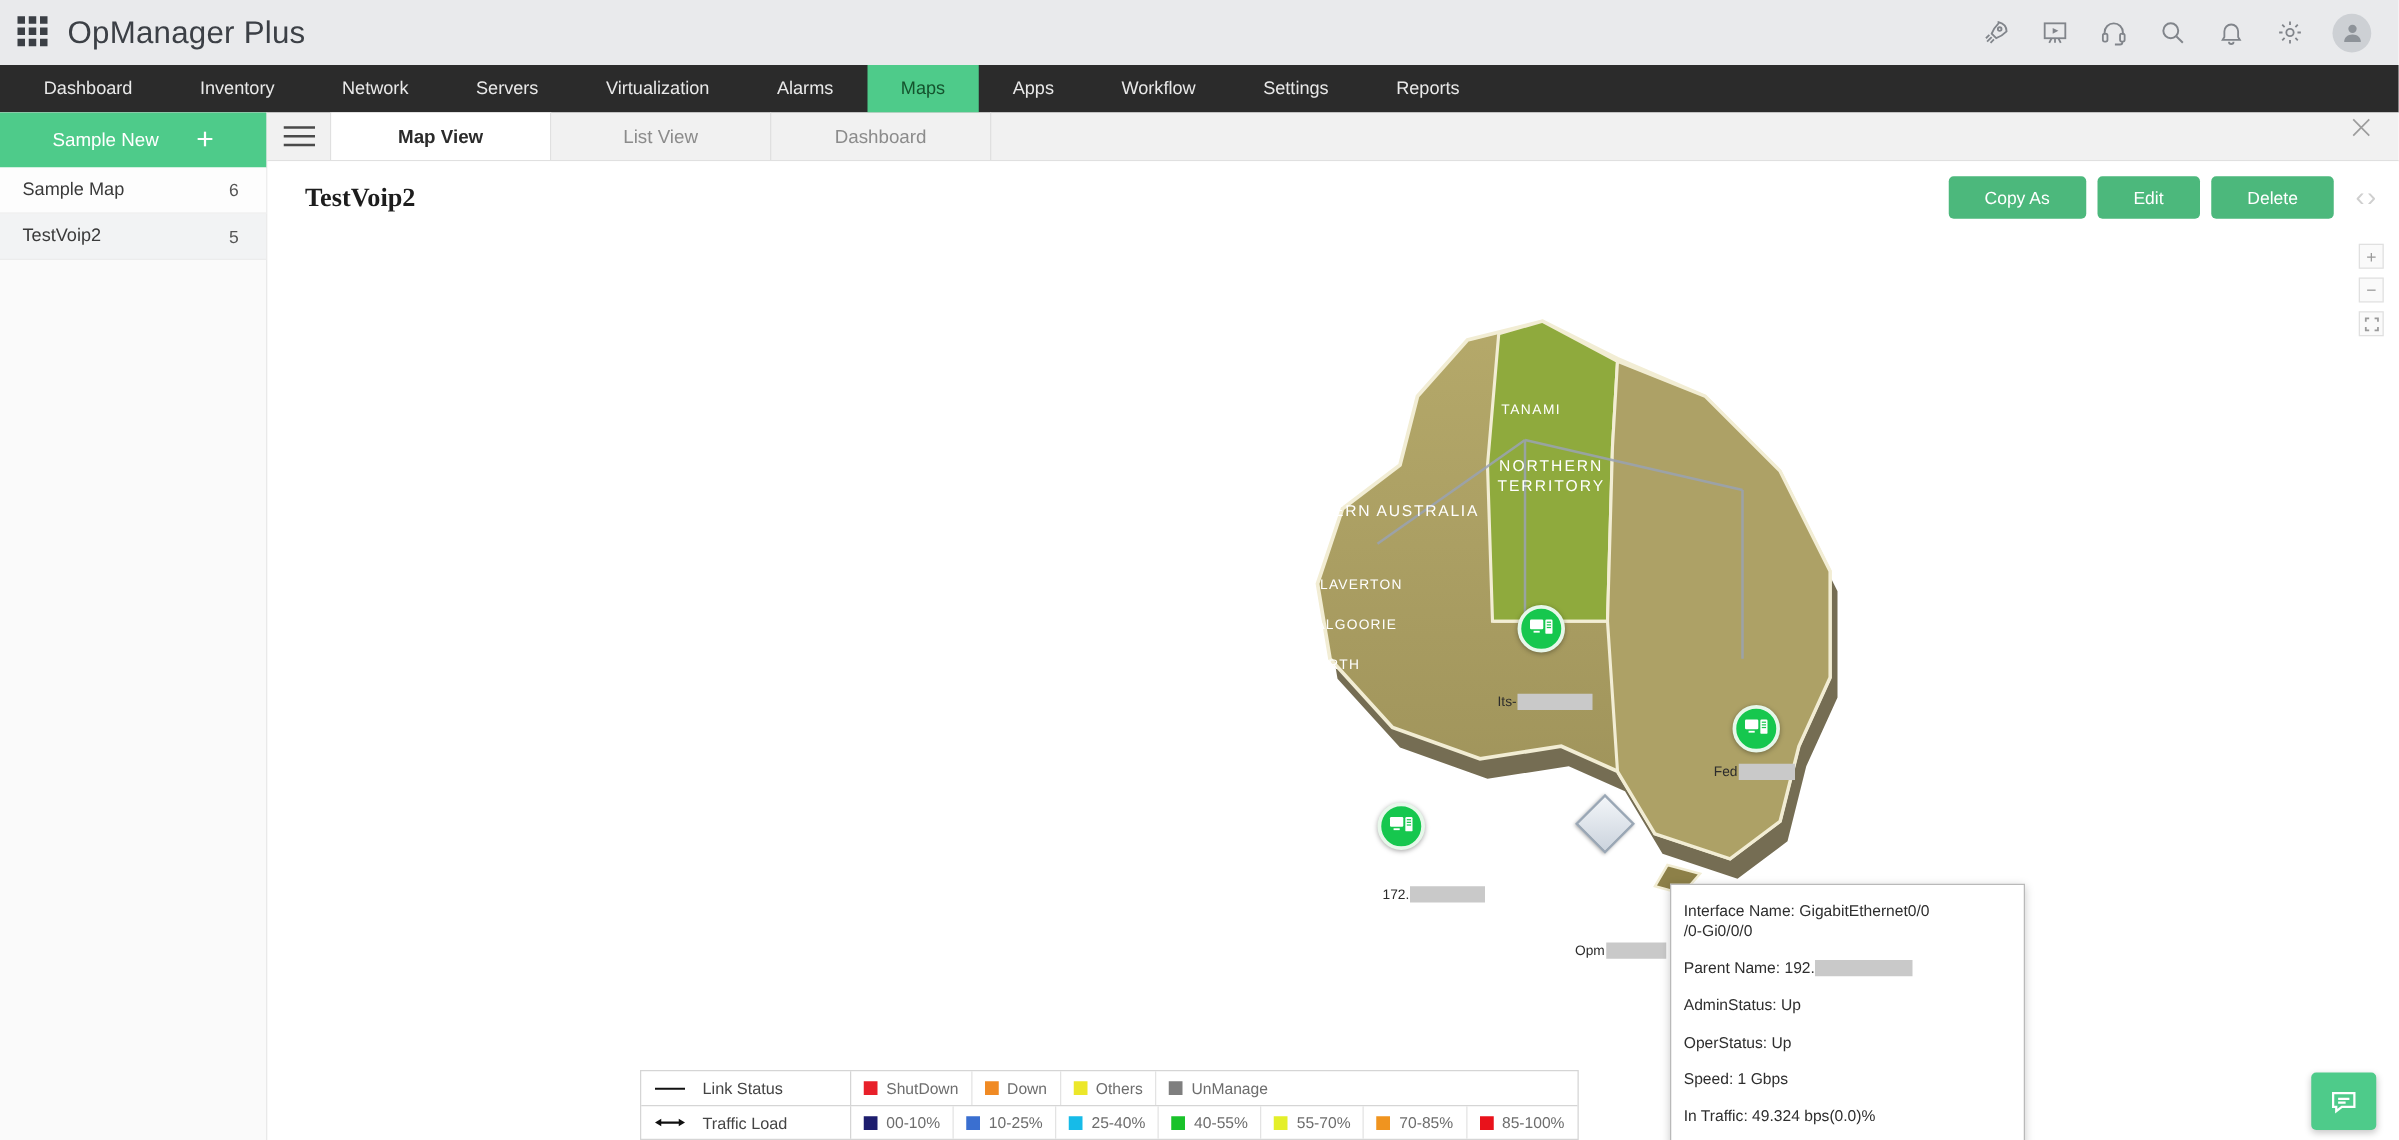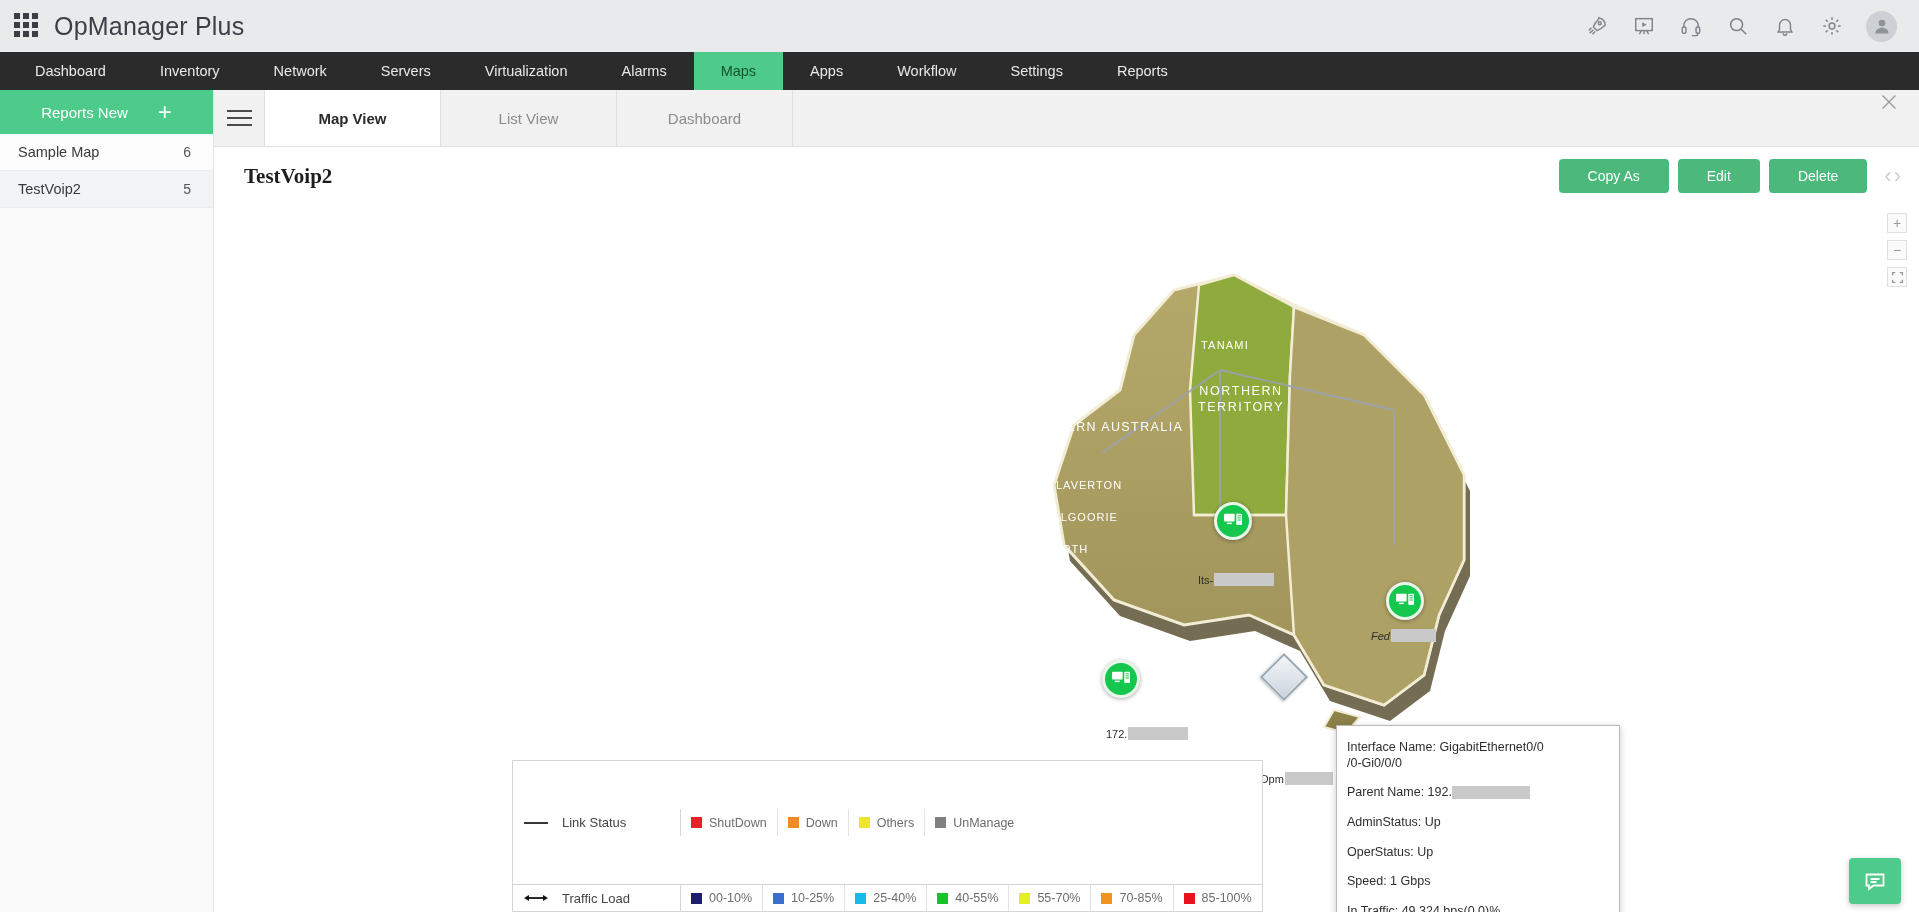--- a/index.html
+++ b/index.html
@@ -108,21 +108,21 @@
     background: #fdfdfd;
     cursor: pointer;
   }
   .map-item.alt { background:#f2f3f4; }
   .map-item .cnt { color:#555; font-size:14px; }
 
   
   .main { flex: 1; display: flex; flex-direction: column; min-width:0; }
 
   .viewbar {
-    height: 57px;
+    height: 39px;
     background: #f1f1f1;
     display: flex;
     align-items: stretch;
     border-bottom: 1px solid #e0e0e0;
   }
   .hamburger {
     width: 51px;
     display:flex; align-items:center; justify-content:center;
     cursor:pointer;
     border-right:1px solid #e0e0e0;
@@ -262,21 +262,21 @@
   
   .legend {
     position:absolute;
     left: 298px; bottom: 0px;
     border: 1px solid #d5d5d5;
     background:#fff;
     z-index: 25;
     font-size: 12.5px;
     color:#6d6d6d;
   }
-  .legend .lrow { display:flex; align-items:stretch; height:27px;margin-top:48px; }
+  .legend .lrow { display:flex; align-items:stretch; height:27px; }
   .legend .lrow + .lrow { border-top:1px solid #d5d5d5; }
   .legend .lhead {
     width: 168px;
     display:flex; align-items:center; gap:13px;
     padding-left: 10px;
     border-right: 1px solid #d5d5d5;
     color:#444;
   }
   .legend .lhead .lbl { font-size:13px; }
   .legend .item {
@@ -378,21 +378,21 @@
   <a>Apps</a>
   <a>Workflow</a>
   <a>Settings</a>
   <a>Reports</a>
 </div>
 
 <div class="body">
 
   <div class="sidebar">
     <div class="create-new">
-      <span>Reports New</span>
+      <span>Sample New</span>
       <span class="plus">+</span>
     </div>
     <div class="map-item">
       <span>Sample Map</span>
       <span class="cnt">6</span>
     </div>
     <div class="map-item alt">
       <span>TestVoip2</span>
       <span class="cnt">5</span>
     </div>
@@ -501,21 +501,21 @@
         <div class="node" style="left:1172px; top:377px;">
           <svg width="20" height="18" viewBox="0 0 24 22" fill="#ffffff">
             <rect x="1" y="2" width="13" height="9.5" rx="1.2"></rect>
             <rect x="4.5" y="13" width="6" height="1.8"></rect>
             <rect x="16" y="2" width="7" height="14" rx="1.2"></rect>
             <rect x="17.4" y="4" width="4.2" height="1.2" fill="#16c74e"></rect>
             <rect x="17.4" y="6.6" width="4.2" height="1.2" fill="#16c74e"></rect>
             <rect x="17.4" y="9.2" width="4.2" height="1.2" fill="#16c74e"></rect>
           </svg>
         </div>
-        <div class="nodelabel" style="left:1157px; top:424px;font-style:italic;">
+        <div class="nodelabel" style="left:1157px; top:424px;">
           <span>Fed</span>
             <span class="redact" style="width:45px"></span>
         </div>
 
         <div class="node" style="left:888px; top:455px;">
           <svg width="20" height="18" viewBox="0 0 24 22" fill="#ffffff">
             <rect x="1" y="2" width="13" height="9.5" rx="1.2"></rect>
             <rect x="4.5" y="13" width="6" height="1.8"></rect>
             <rect x="16" y="2" width="7" height="14" rx="1.2"></rect>
             <rect x="17.4" y="4" width="4.2" height="1.2" fill="#16c74e"></rect>

